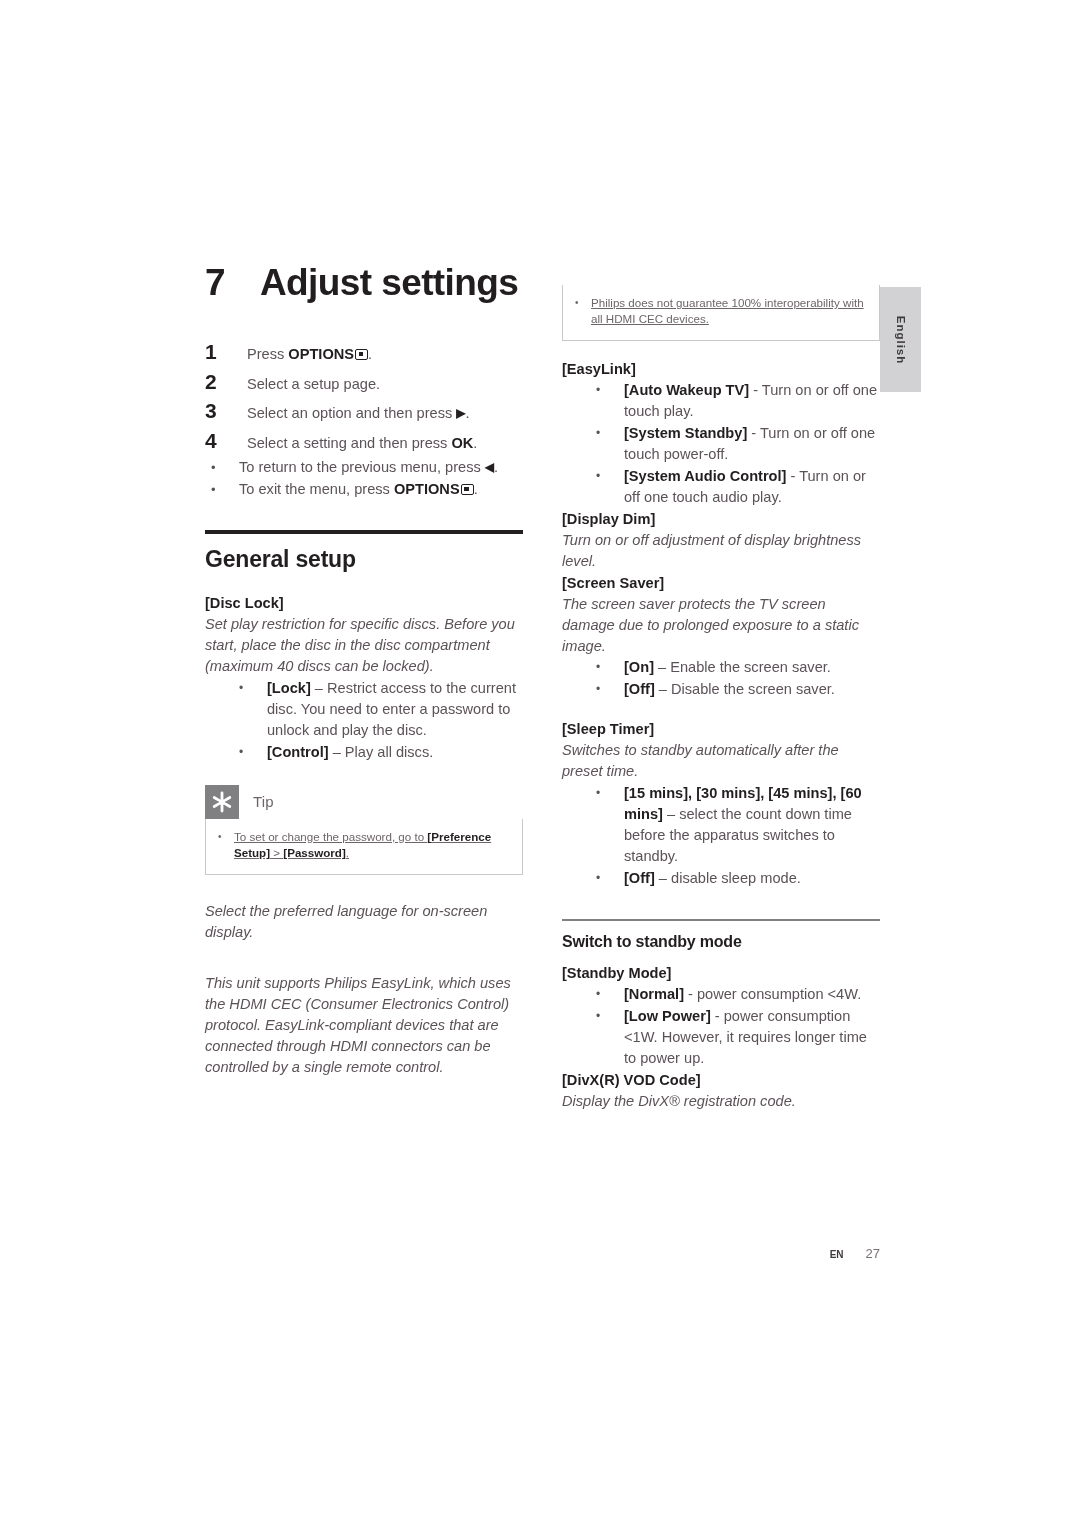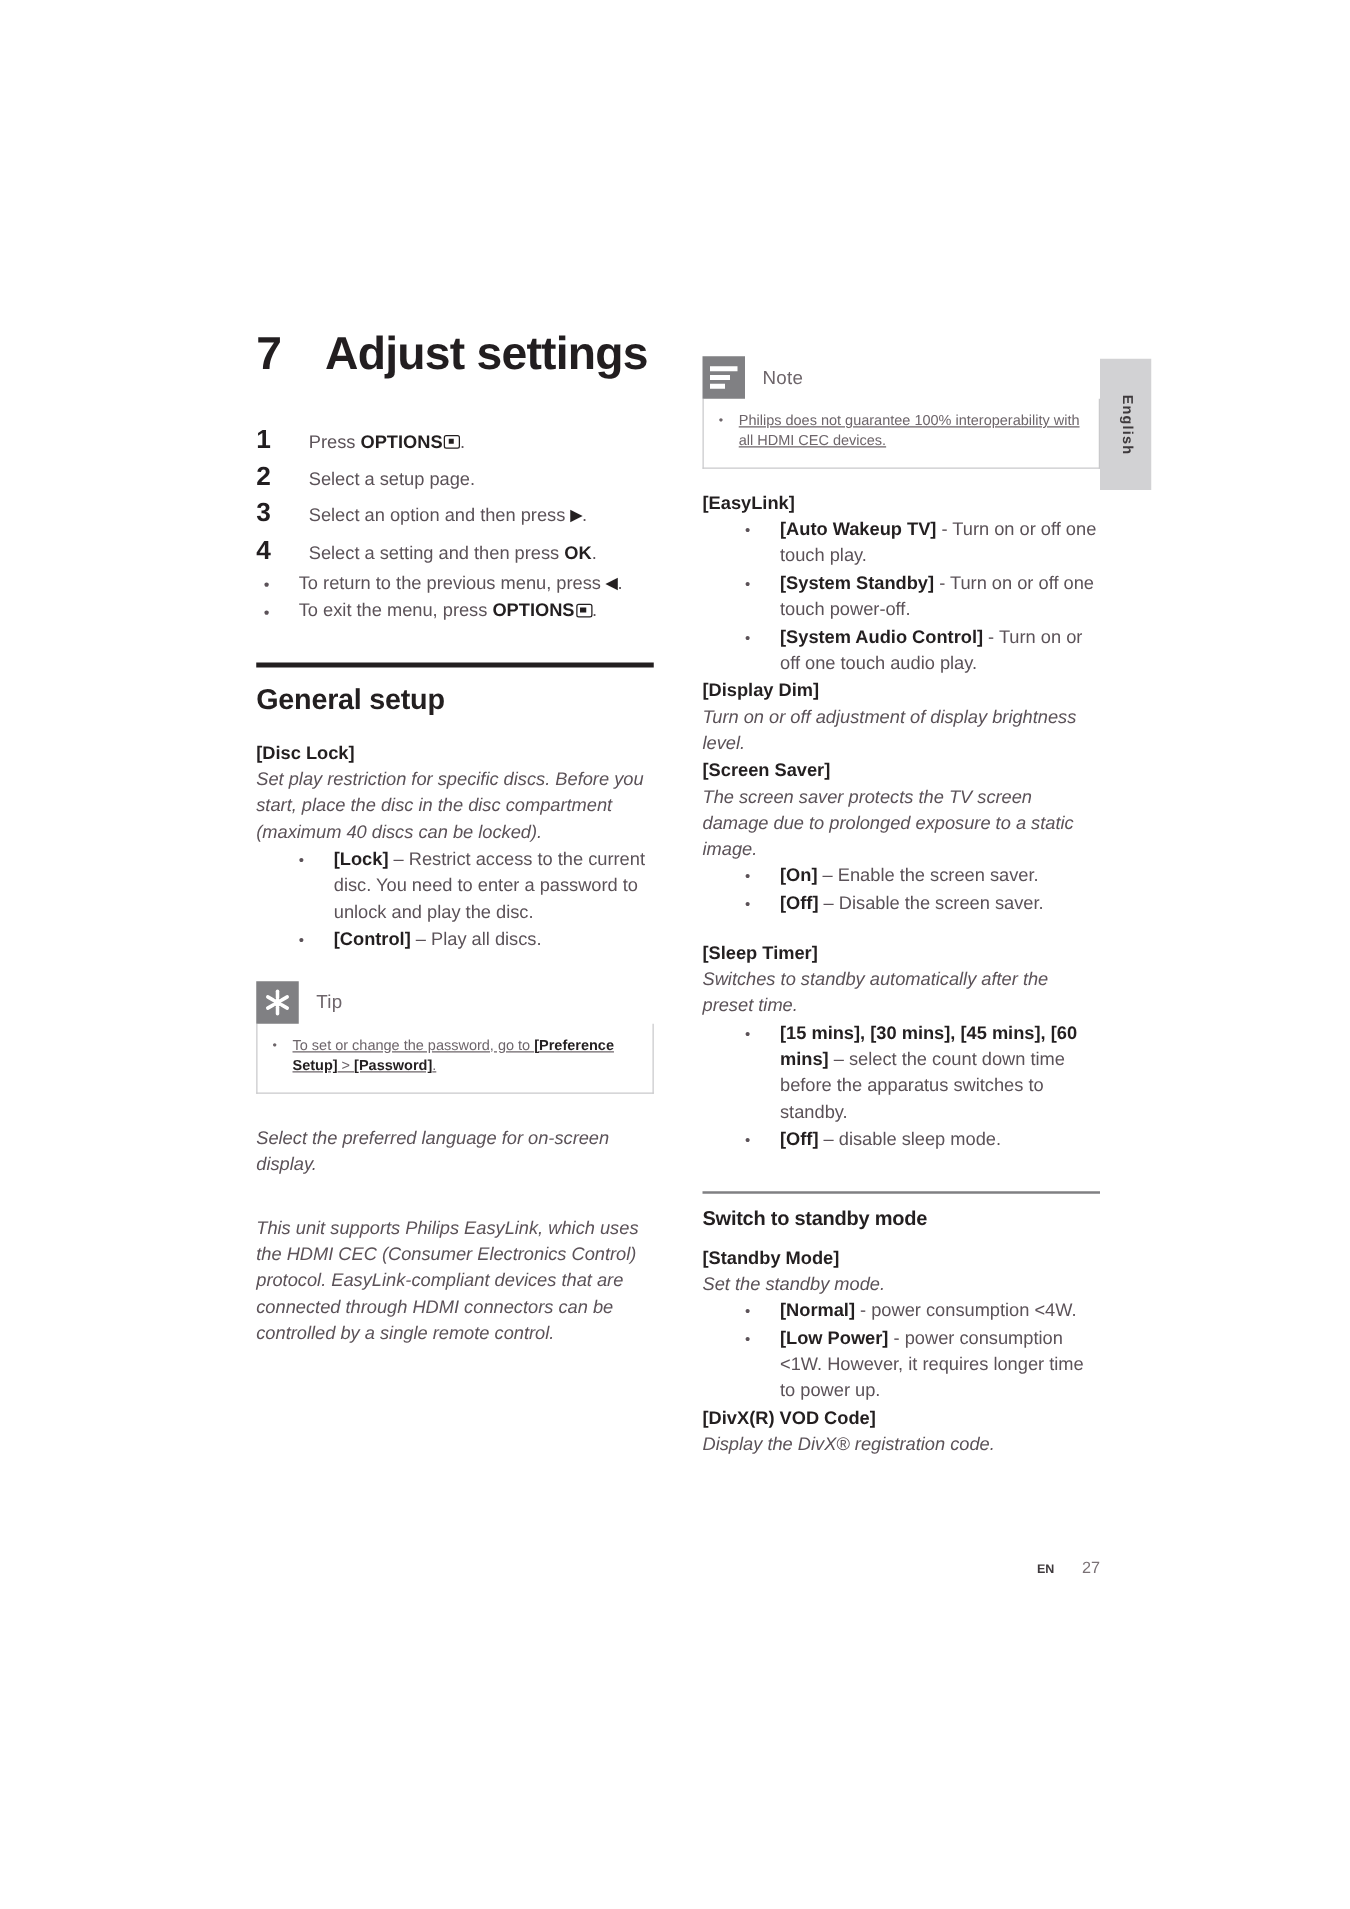--- a/index.html
+++ b/index.html
@@ -366,28 +366,20 @@
 
     <div style="height:30px"></div>
 
     <p class="para">This unit supports Philips EasyLink, which uses the HDMI CEC (Consumer Electronics Control) protocol. EasyLink-compliant devices that are connected through HDMI connectors can be controlled by a single remote control.</p>
 
   </div>
 
   <div class="col" id="col-right">
 
     <div class="callout" style="margin-top:0">
-      <div class="callout-head">
-        <div class="callout-icon">
-          <div class="note-bar b1"></div>
-          <div class="note-bar b2"></div>
-          <div class="note-bar b3"></div>
-        </div>
-        <div class="callout-label">Note</div>
-      </div>
       <div class="callout-body">
         <span class="bullet">•</span>
         <span class="ctext">Philips does not guarantee 100% interoperability with all HDMI CEC devices.</span>
       </div>
     </div>
 
     <div style="height:18px"></div>
 
     <p class="sub-head">[EasyLink]</p>
     <ul class="opt-list">
@@ -433,21 +425,20 @@
       <li>
         <span class="bullet">•</span>
         <span class="opt-body"><span class="b">[Off]</span><span> – disable sleep mode.</span></span>
       </li>
     </ul>
 
     <hr class="rule-thin">
     <h2 class="section small">Switch to standby mode</h2>
 
     <p class="sub-head">[Standby Mode]</p>
-    <p class="para">Set the standby mode.</p>
     <ul class="opt-list">
       <li>
         <span class="bullet">•</span>
         <span class="opt-body"><span class="b">[Normal]</span><span> - power consumption &lt;4W.</span></span>
       </li>
       <li>
         <span class="bullet">•</span>
         <span class="opt-body"><span class="b">[Low Power]</span><span> - power consumption &lt;1W. However, it requires longer time to power up.</span></span>
       </li>
     </ul>

